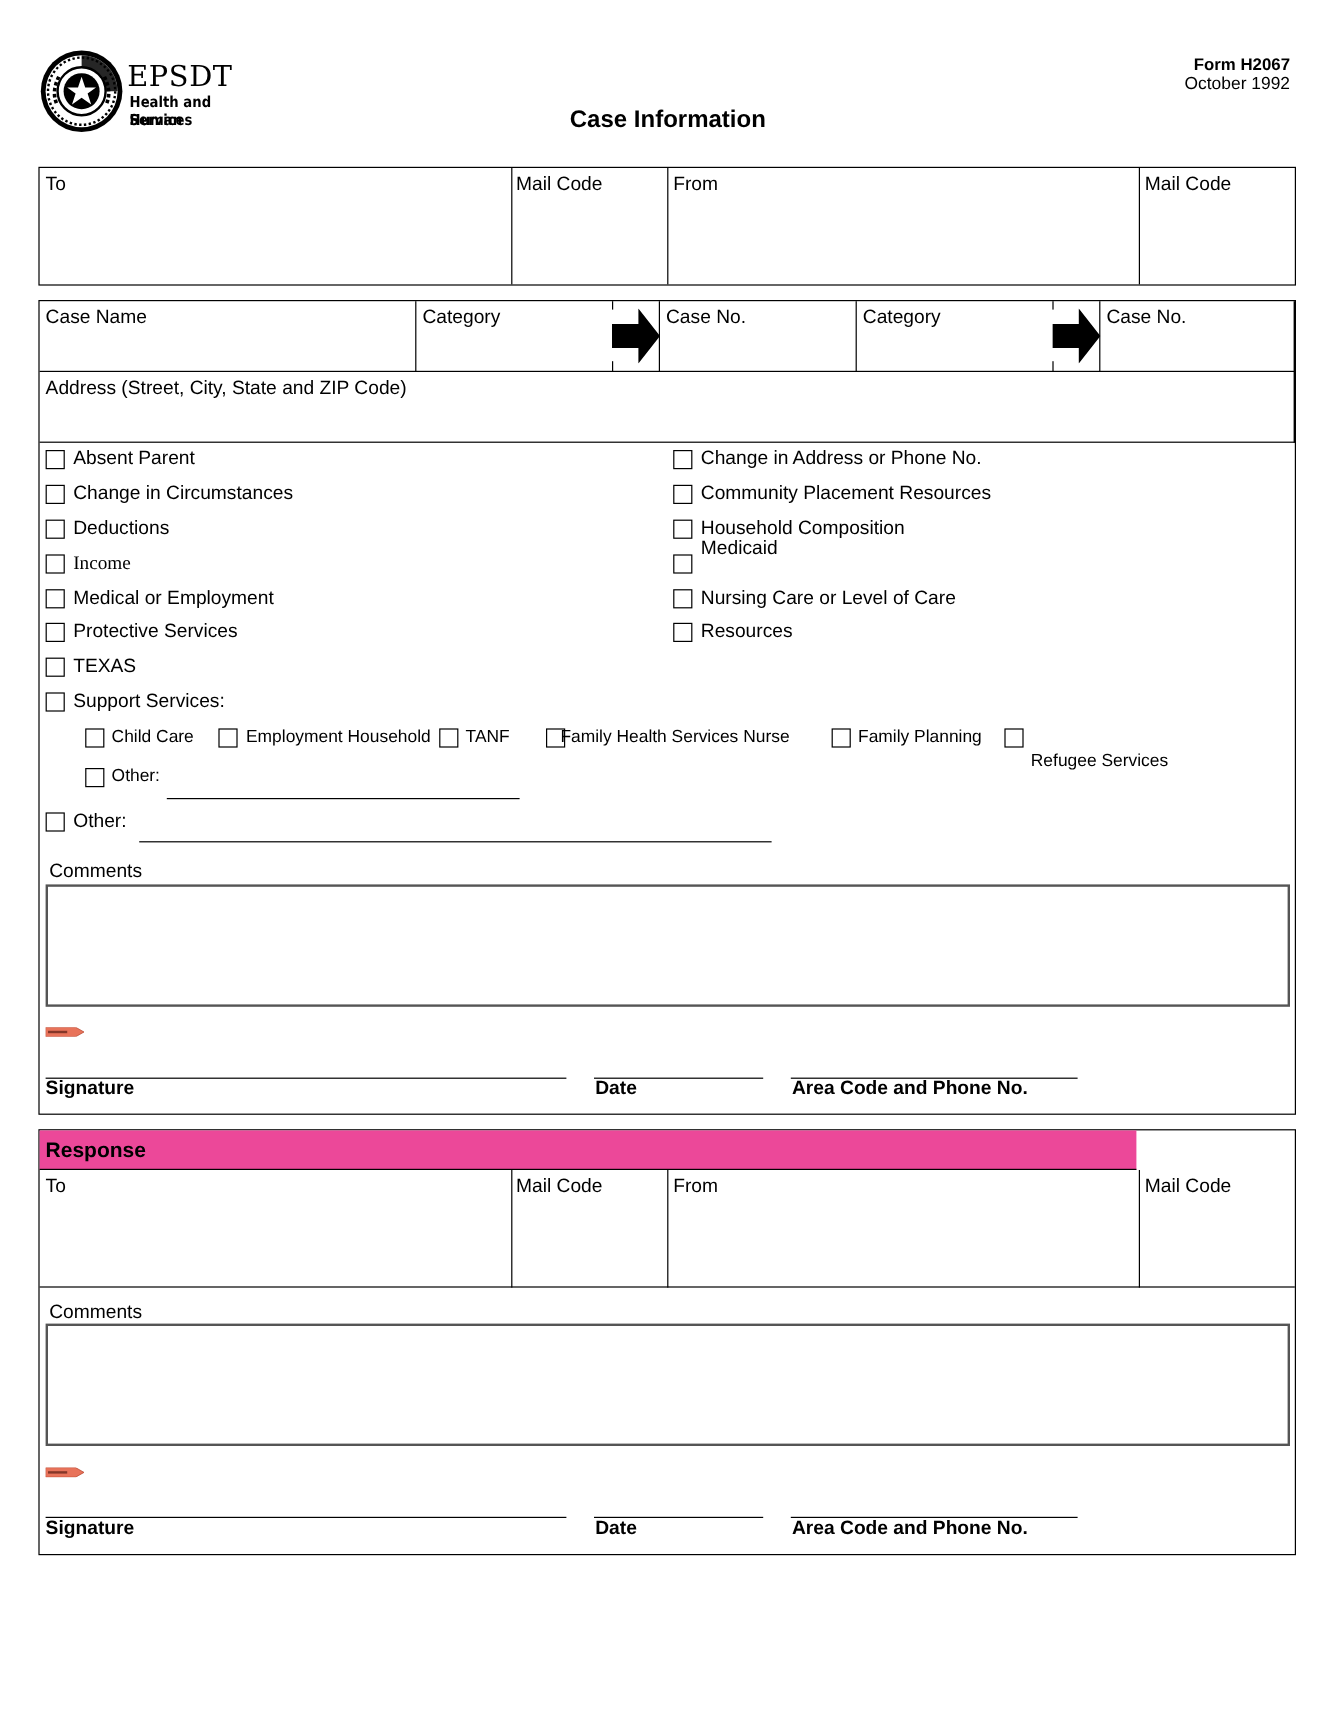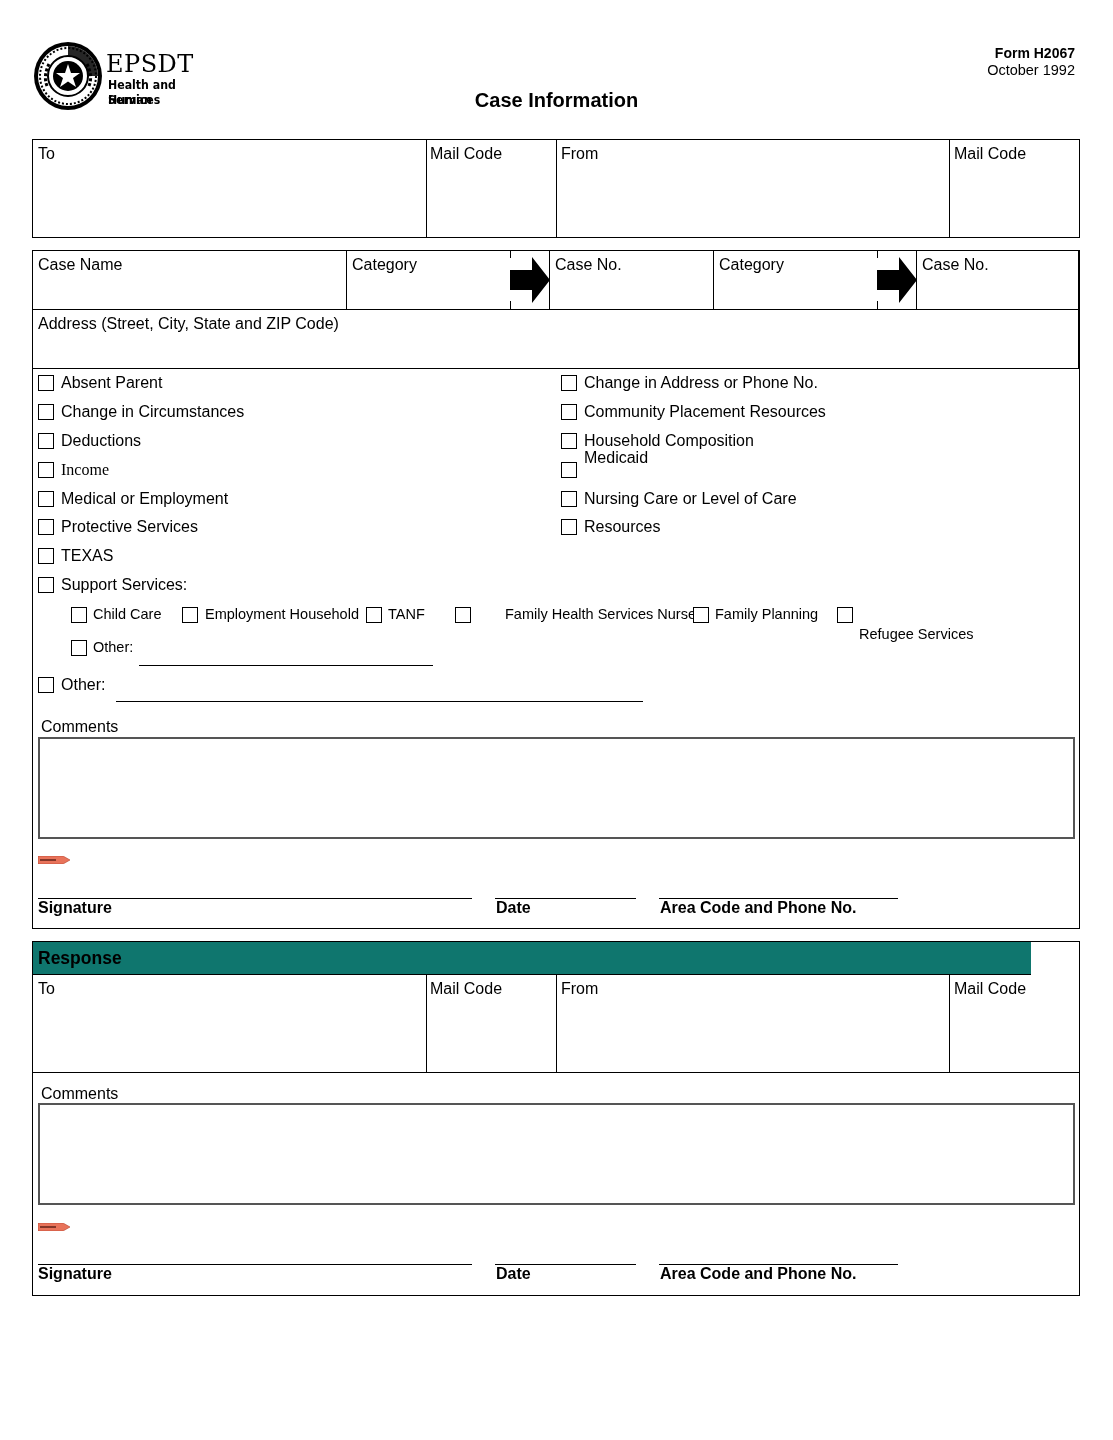--- a/index.html
+++ b/index.html
@@ -165,21 +165,21 @@
   </div>
 
   <div>
     <div class="cb" style="left:38px; top:356px;"></div>
     <div class="abs lbl-sm" style="left:60px; top:355px;">Child Care</div>
     <div class="cb" style="left:149px; top:356px;"></div>
     <div class="abs lbl-sm" style="left:172px; top:355px;">Employment Household</div>
     <div class="cb" style="left:333px; top:356px;"></div>
     <div class="abs lbl-sm" style="left:355px; top:355px;">TANF</div>
     <div class="cb" style="left:422px; top:356px;"></div>
-    <div class="abs lbl-sm" style="left:434px; top:355px;margin-left:38px;">Family Health Services Nurse</div>
+    <div class="abs lbl-sm" style="left:434px; top:355px;">Family Health Services Nurse</div>
     <div class="cb" style="left:660px; top:356px;"></div>
     <div class="abs lbl-sm" style="left:682px; top:355px;">Family Planning</div>
     <div class="cb" style="left:804px; top:356px;"></div>
     <div class="abs lbl-sm" style="left:826px; top:375px;">Refugee Services</div>
 
     <div class="cb" style="left:38px; top:389px;"></div>
     <div class="abs lbl-sm" style="left:60px; top:388px;">Other:</div>
     <input class="field" style="left: 106px; top: 392px; width: 290px; height: 20px; border-bottom: 1px solid rgb(0, 0, 0);" value="">
   </div>
 
@@ -197,21 +197,21 @@
 
   <div class="sig-line" style="left:5px; top:647px; width:434px;"></div>
   <div class="abs lbl bold" style="left:5px; top:648px;">Signature</div>
   <div class="sig-line" style="left:462px; top:647px; width:141px;"></div>
   <div class="abs lbl bold" style="left:463px; top:648px;">Date</div>
   <div class="sig-line" style="left:626px; top:647px; width:239px;"></div>
   <div class="abs lbl bold" style="left:627px; top:648px;">Area Code and Phone No.</div>
 </div>
 
 <div class="box" style="left:32px; top:941px; width:1048px; height:355px;">
-  <div class="abs" style="left:0; top:0; width:998px; height:32px; background:#0f766e; border-bottom:1px solid #000;">
+  <div class="abs" style="left:0; top:0; width:914px; height:32px; background:#ec4899; border-bottom:1px solid #000;">
     <div class="abs bold" style="left:5px; top:6px; font-size:17.5px;">Response</div>
   </div>
 
   <div class="vline" style="left:393px; top:33px; height:98px;"></div>
   <div class="vline" style="left:523px; top:33px; height:98px;"></div>
   <div class="vline" style="left:916px; top:33px; height:98px;"></div>
   <div class="hline" style="left:0; top:130px; width:1046px;"></div>
 
   <div class="abs lbl" style="left:5px; top:38px;">To</div>
   <input class="field" style="left: 5px; top: 58px; width: 380px; height: 66px;">

